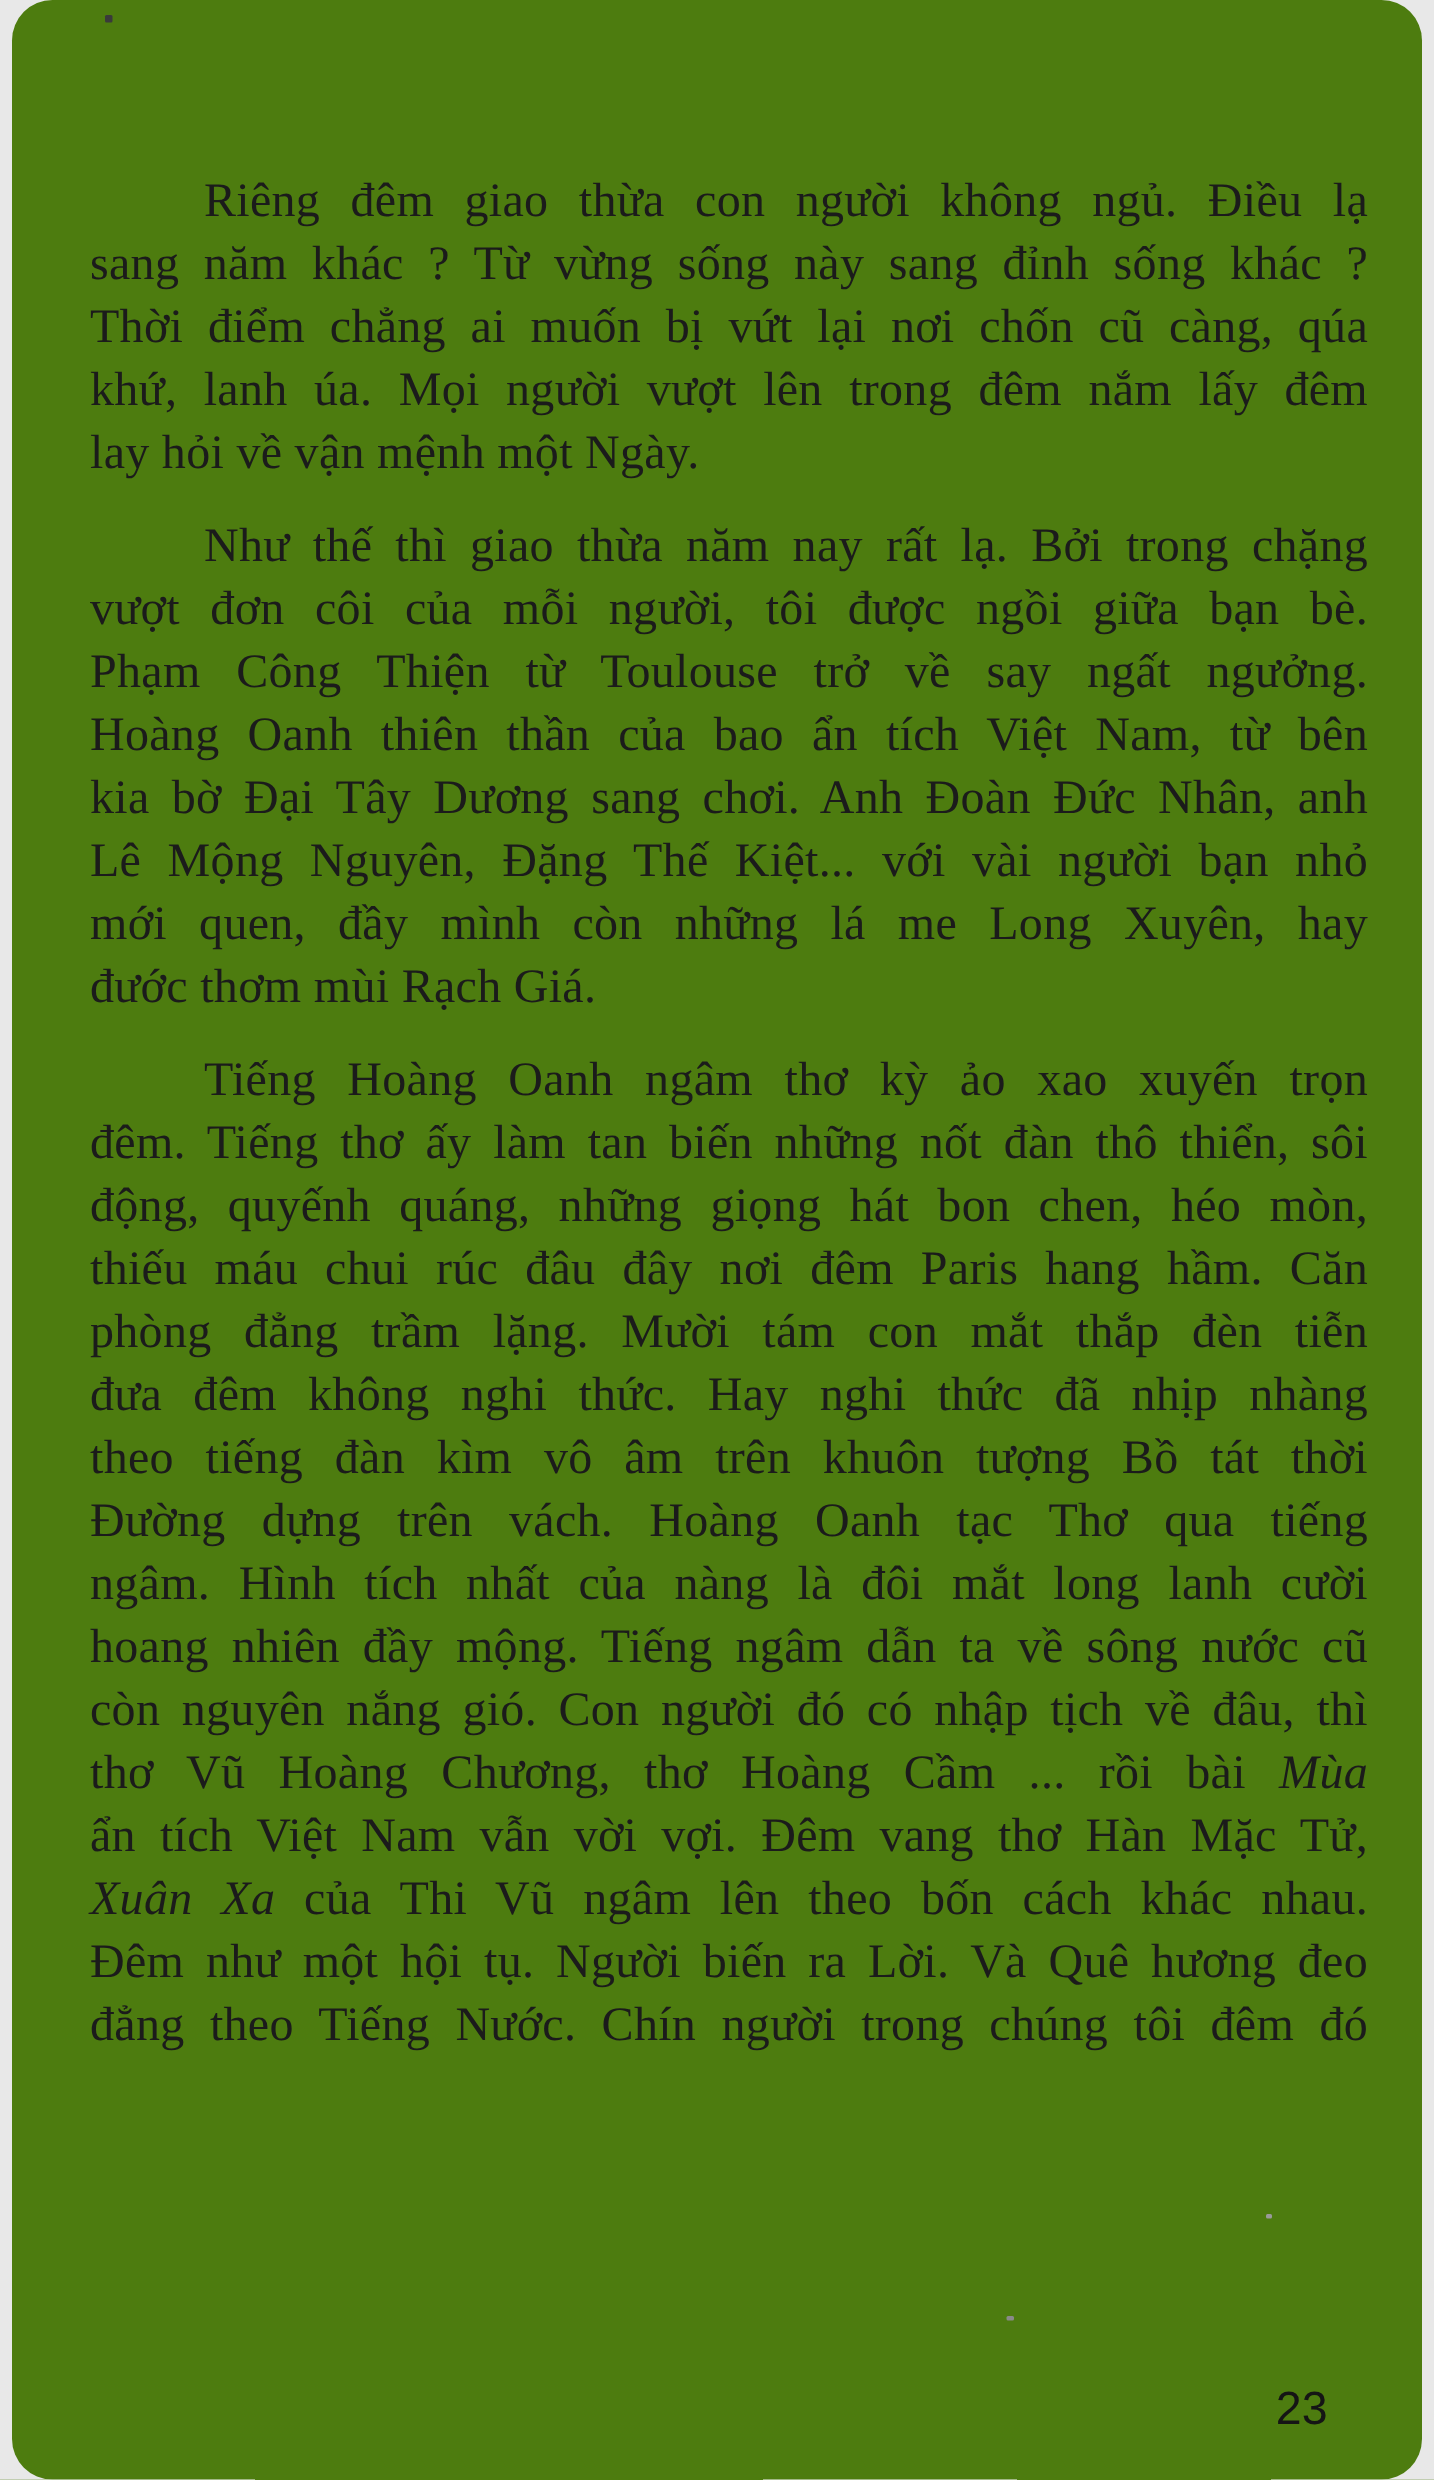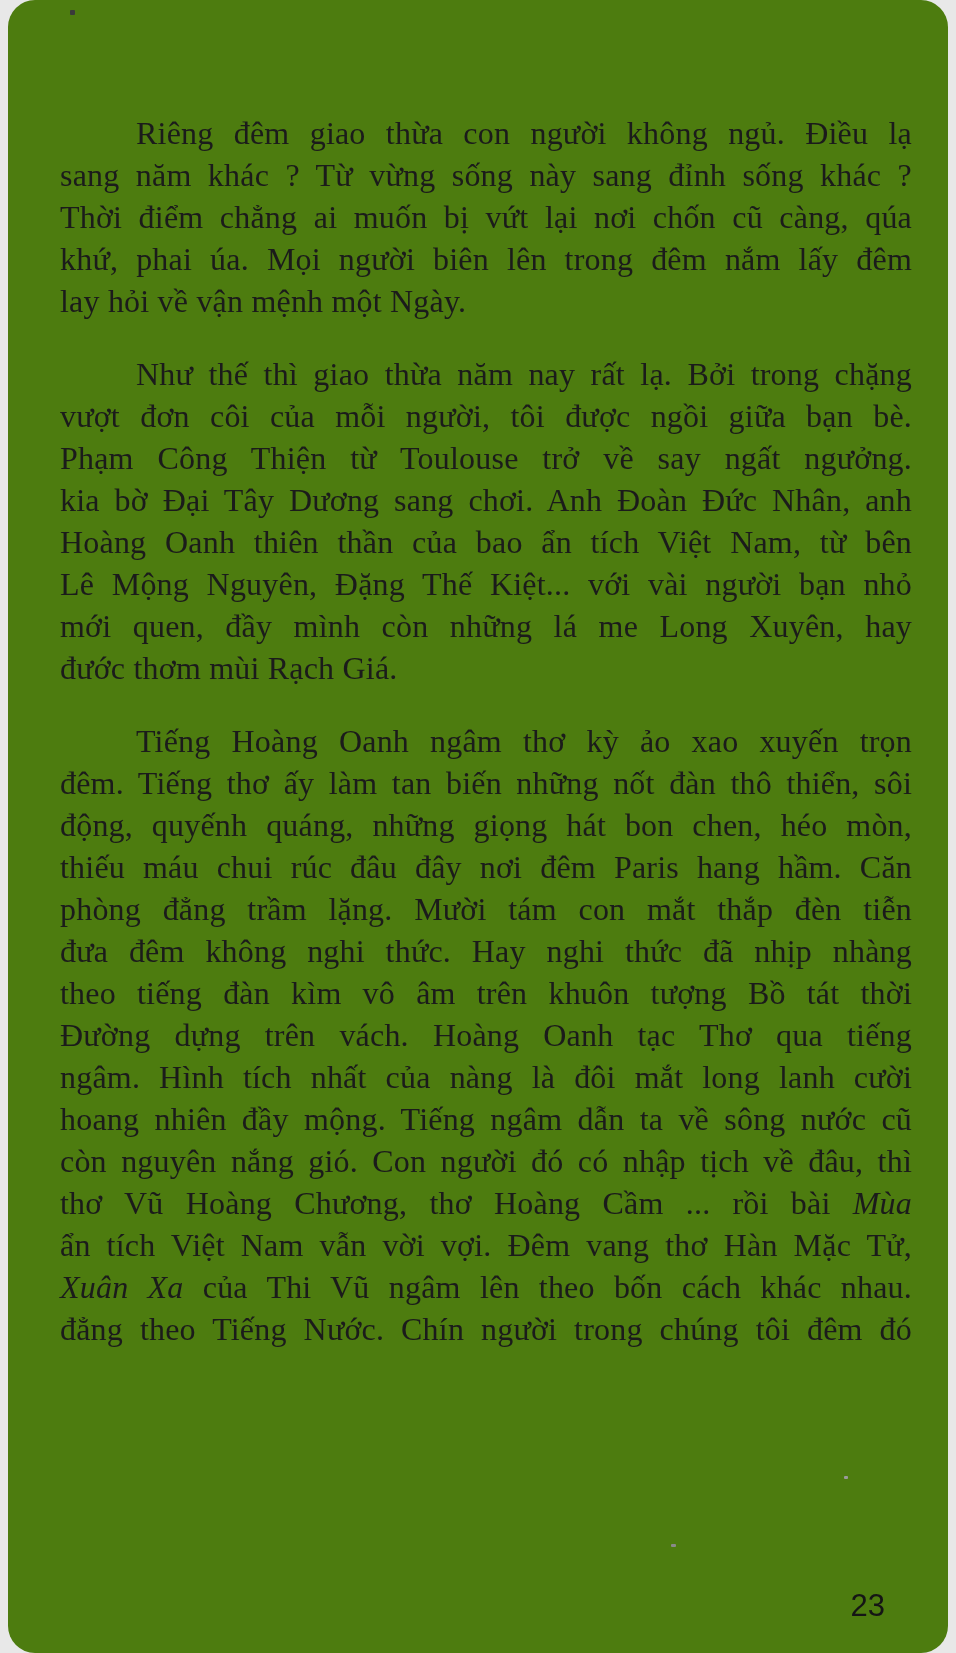--- a/index.html
+++ b/index.html
@@ -18,21 +18,21 @@
     color: #1b1b1b;
     border-radius: 27px;
   }
   .page-text {
     position: absolute;
     top: 112px;
     left: 52px;
     width: 852px;
   }
   .para + .para {
-    margin-top: 31px;
+    margin-top: 20px;
   }
   .line {
     font-size: 32px;
     line-height: 42px;
     text-align: justify;
     text-align-last: justify;
     white-space: normal;
     letter-spacing: 0.2px;
   }
   .line.first {
@@ -83,48 +83,49 @@
 <body>
 
 <div class="page">
   <div class="speck speck-top"></div>
 
   <div class="page-text">
       <div class="para">
         <div class="line first"><span>Riêng đêm giao thừa con người không ngủ. Điều lạ</span></div>
         <div class="line"><span>sang năm khác ? Từ vừng sống này sang đỉnh sống khác ?</span></div>
         <div class="line"><span>Thời điểm chẳng ai muốn bị vứt lại nơi chốn cũ càng, qúa</span></div>
-        <div class="line"><span>khứ, phai úa. Mọi người biên lên trong đêm nắm lấy đêm</span></div>
+        <div class="line"><span>khứ, lanh úa. Mọi người vượt lên trong đêm nắm lấy đêm</span></div>
         <div class="line last"><span>lay hỏi về vận mệnh một Ngày.</span></div>
       </div>
       <div class="para">
         <div class="line first"><span>Như thế thì giao thừa năm nay rất lạ. Bởi trong chặng</span></div>
         <div class="line"><span>vượt đơn côi của mỗi người, tôi được ngồi giữa bạn bè.</span></div>
         <div class="line"><span>Phạm Công Thiện từ Toulouse trở về say ngất ngưởng.</span></div>
+        <div class="line"><span>Hoàng Oanh thiên thần của bao ẩn tích Việt Nam, từ bên</span></div>
         <div class="line"><span>kia bờ Đại Tây Dương sang chơi. Anh Đoàn Đức Nhân, anh</span></div>
-        <div class="line"><span>Hoàng Oanh thiên thần của bao ẩn tích Việt Nam, từ bên</span></div>
         <div class="line"><span>Lê Mộng Nguyên, Đặng Thế Kiệt... với vài người bạn nhỏ</span></div>
         <div class="line"><span>mới quen, đầy mình còn những lá me Long Xuyên, hay</span></div>
         <div class="line last"><span>đước thơm mùi Rạch Giá.</span></div>
       </div>
       <div class="para">
         <div class="line first"><span>Tiếng Hoàng Oanh ngâm thơ kỳ ảo xao xuyến trọn</span></div>
         <div class="line"><span>đêm. Tiếng thơ ấy làm tan biến những nốt đàn thô thiển, sôi</span></div>
         <div class="line"><span>động, quyếnh quáng, những giọng hát bon chen, héo mòn,</span></div>
         <div class="line"><span>thiếu máu chui rúc đâu đây nơi đêm Paris hang hầm. Căn</span></div>
         <div class="line"><span>phòng đẳng trầm lặng. Mười tám con mắt thắp đèn tiễn</span></div>
         <div class="line"><span>đưa đêm không nghi thức. Hay nghi thức đã nhịp nhàng</span></div>
         <div class="line"><span>theo tiếng đàn kìm vô âm trên khuôn tượng Bồ tát thời</span></div>
         <div class="line"><span>Đường dựng trên vách. Hoàng Oanh tạc Thơ qua tiếng</span></div>
         <div class="line"><span>ngâm. Hình tích nhất của nàng là đôi mắt long lanh cười</span></div>
         <div class="line"><span>hoang nhiên đầy mộng. Tiếng ngâm dẫn ta về sông nước cũ</span></div>
         <div class="line"><span>còn nguyên nắng gió. Con người đó có nhập tịch về đâu, thì</span></div>
         <div class="line"><span>thơ Vũ Hoàng Chương, thơ Hoàng Cầm ... rồi bài </span><em>Mùa</em></div>
         <div class="line"><span>ẩn tích Việt Nam vẫn vời vợi. Đêm vang thơ Hàn Mặc Tử,</span></div>
         <div class="line"><em>Xuân Xa</em><span> của Thi Vũ ngâm lên theo bốn cách khác nhau.</span></div>
+        <div class="line"><span>Đêm như một hội tụ. Người biến ra Lời. Và Quê hương đeo</span></div>
         <div class="line"><span>đẳng theo Tiếng Nước. Chín người trong chúng tôi đêm đó</span></div>
       </div>
     </div>
 
   <div class="speck speck-under-line"></div>
   <div class="speck speck-mid"></div>
 
   <div class="page-number">23</div>
 </div>
 

